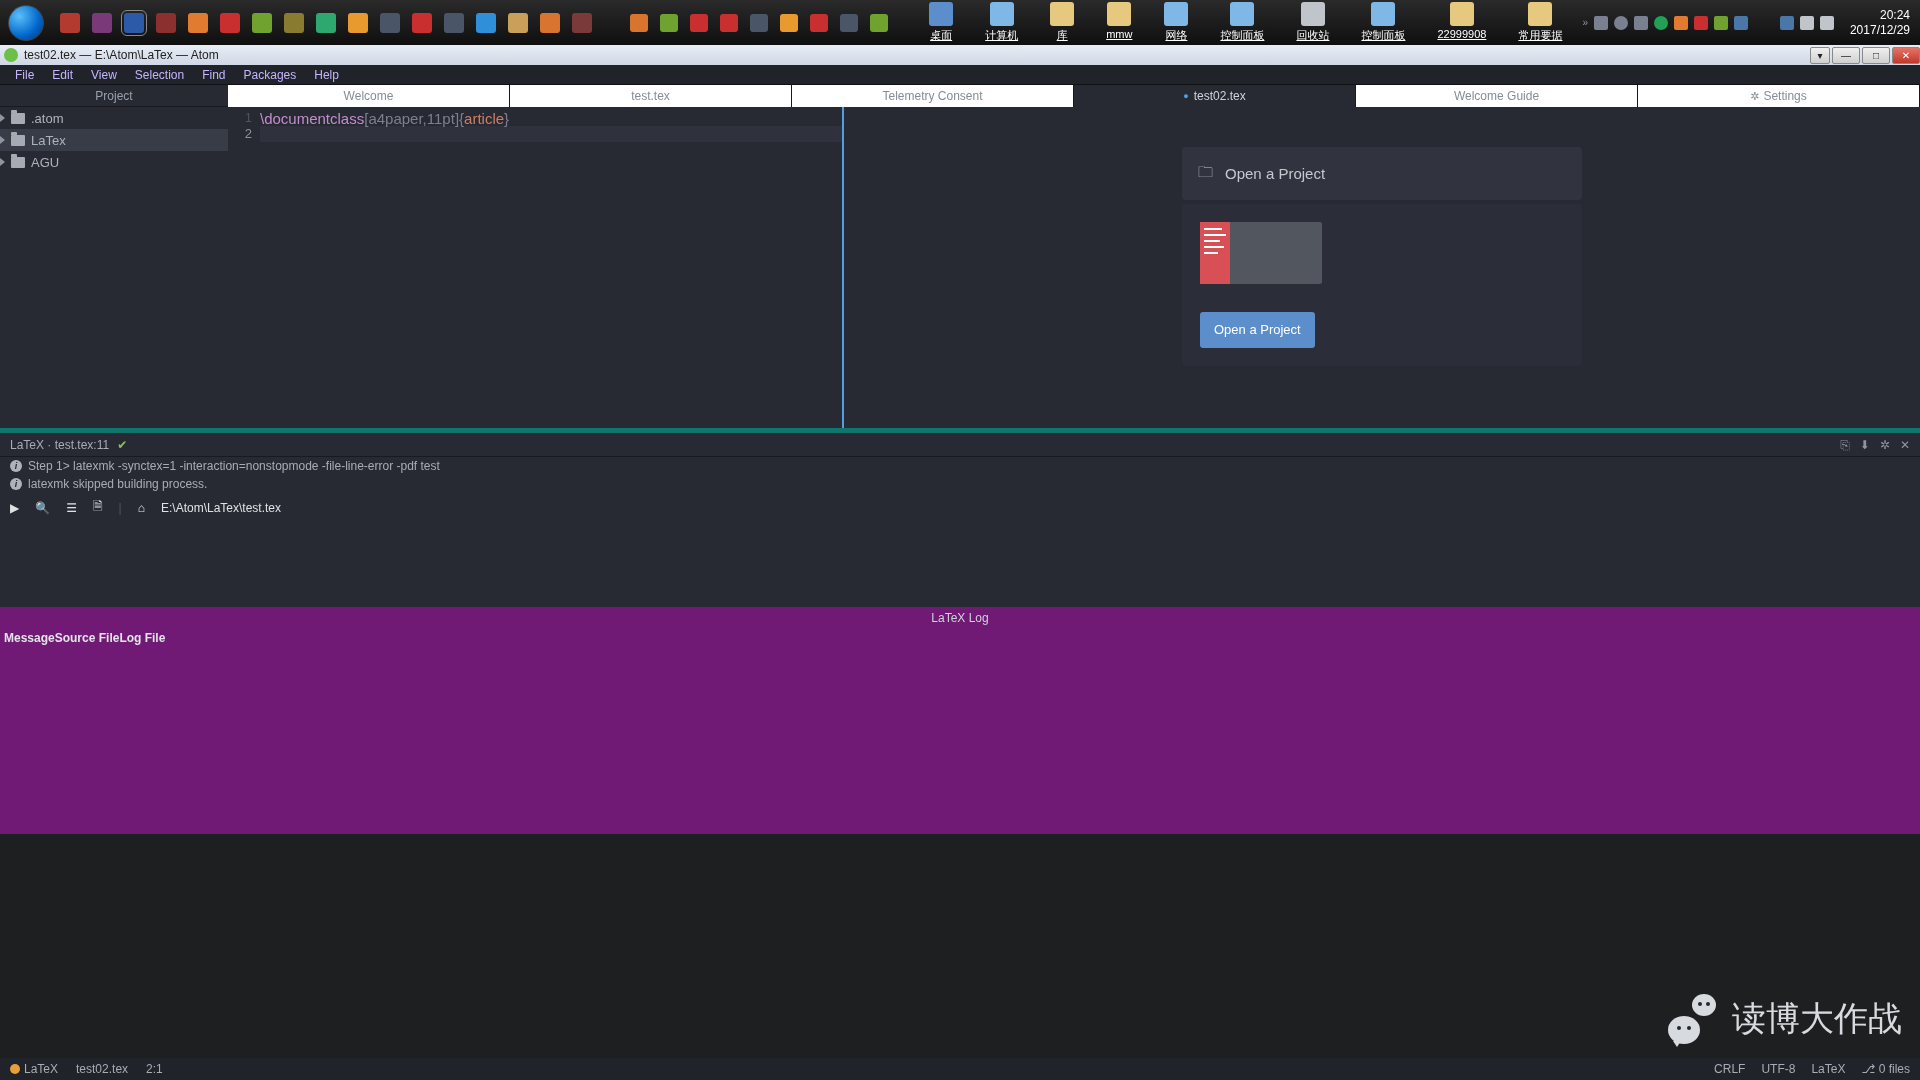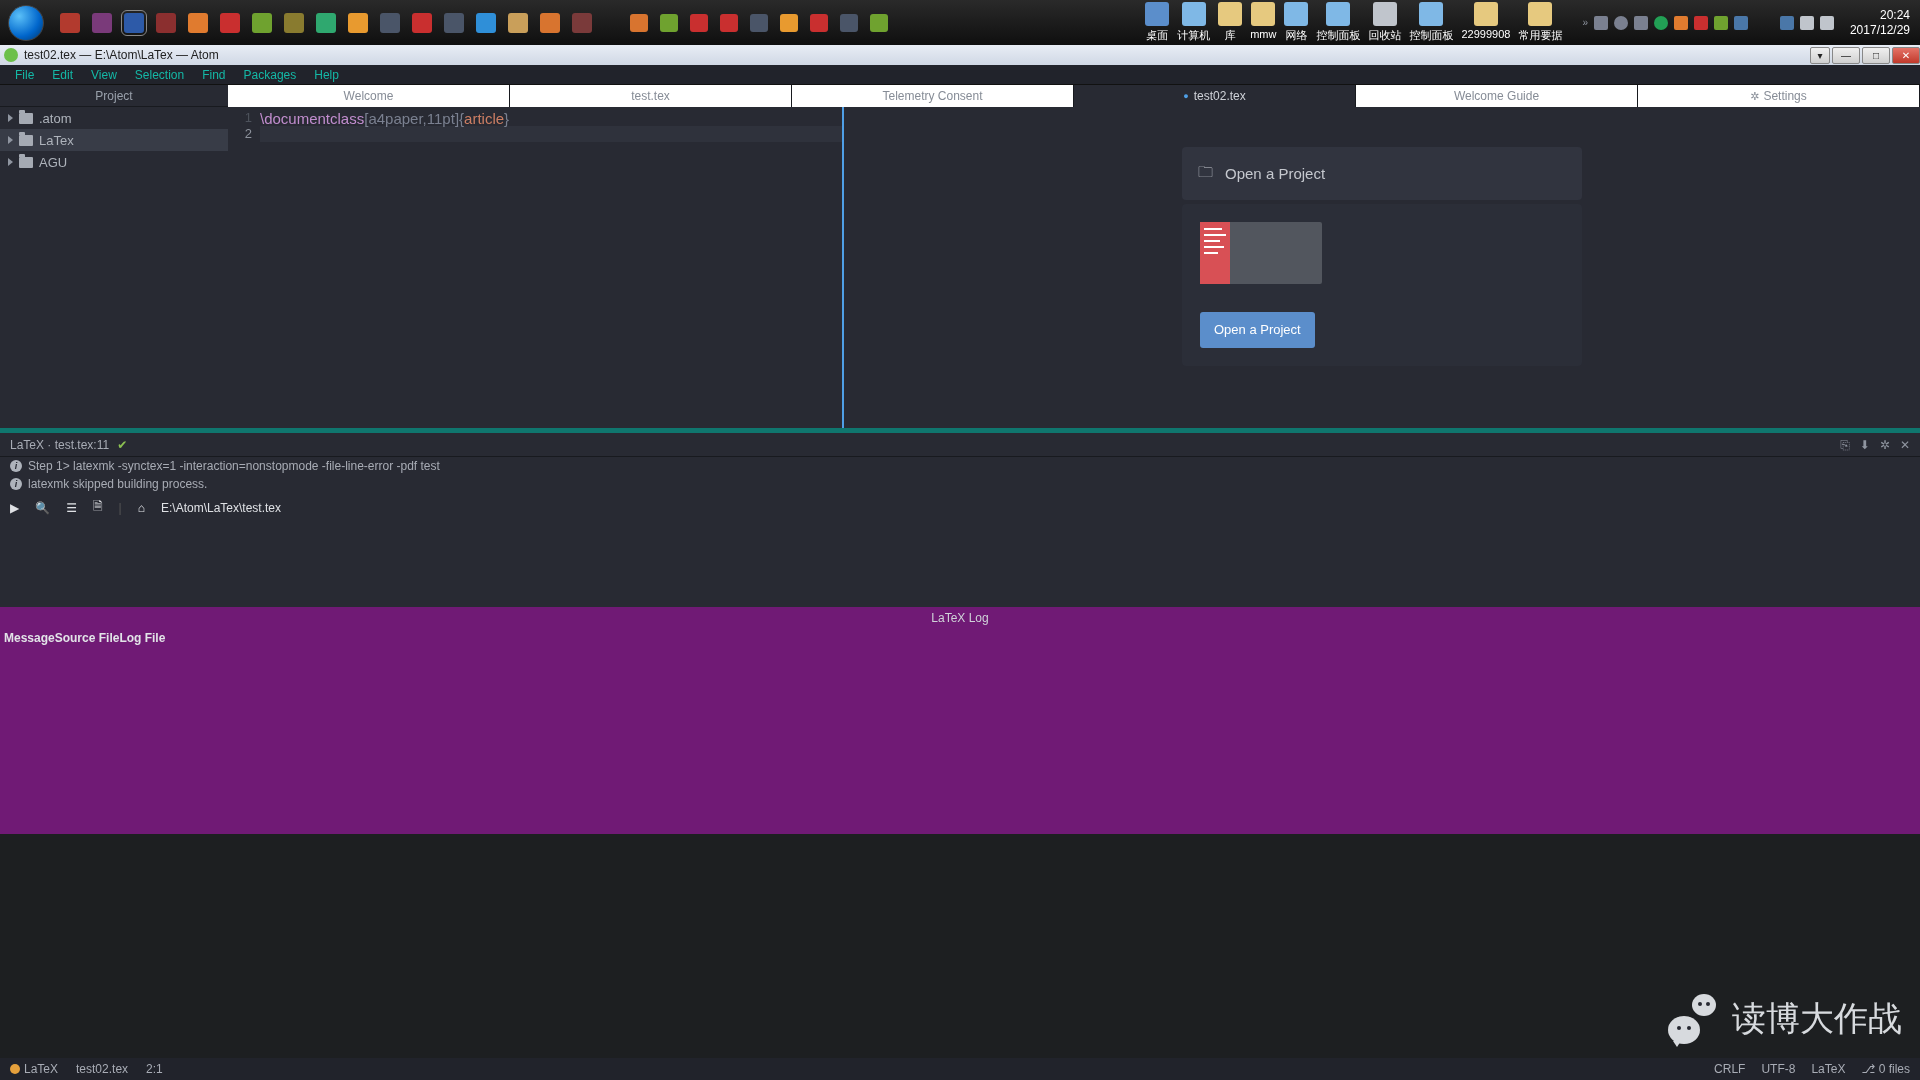--- a/index.html
+++ b/index.html
@@ -4,44 +4,44 @@
 <style>
 * { margin: 0; padding: 0; box-sizing: border-box; font-family: "Segoe UI", Arial, sans-serif; }
 body { width: 1920px; height: 1080px; background: #1d1f21; overflow: hidden; position: relative; }
 
 
 .taskbar { height: 45px; background: linear-gradient(to bottom, #2a2a2a, #0f0f0f); display: flex; align-items: center; color: #fff; font-size: 12px; position: relative; }
 .start-orb { width: 36px; height: 36px; margin: 0 8px; border-radius: 50%; background: radial-gradient(circle at 30% 30%, #5bc0f8, #0066cc 60%, #003366); border: 1px solid #444; }
 .tb-icons { display: flex; gap: 12px; align-items: center; margin-left: 8px; }
 .tb-icon { width: 20px; height: 20px; border-radius: 3px; }
 .tb-icon.active { outline: 1px solid #888; outline-offset: 2px; }
-.desktop-icons { display: flex; gap: 8px; margin-left: auto; }
+.desktop-icons { display: flex; gap: 32px; margin-left: auto; text-decoration: underline; }
 .desk-item { display: flex; flex-direction: column; align-items: center; font-size: 11px; color: #fff; }
 .desk-item .di-icon { width: 24px; height: 24px; margin-bottom: 2px; border-radius: 3px; }
 .tray { display: flex; align-items: center; gap: 6px; margin-left: 20px; margin-right: 10px; color: #fff; }
 .tray .clock { text-align: right; font-size: 12px; line-height: 1.2; margin-left: 10px; }
 .tray-icon { width: 14px; height: 14px; border-radius: 2px; }
 
 
 .titlebar { height: 20px; background: linear-gradient(to bottom, #e8edf5, #d0d8e5); display: flex; align-items: center; font-size: 12px; color: #222; padding-left: 4px; }
 .titlebar .atom-icon { width: 14px; height: 14px; border-radius: 50%; background: #6cc04a; margin-right: 6px; }
 .win-controls { margin-left: auto; display: flex; }
 .win-btn { width: 28px; height: 17px; display: flex; align-items: center; justify-content: center; font-size: 10px; border: 1px solid #888; margin-left: 2px; background: linear-gradient(to bottom,#f0f0f0,#d0d0d0); border-radius: 2px;}
 .win-btn.close { background: linear-gradient(to bottom,#e57368,#c0392b); color: #fff; }
 .win-btn.aux { width: 20px; }
 
 
-.menubar { height: 20px; background: #21232b; display: flex; align-items: center; padding-left: 6px; font-size: 12px; color: #14b8a6; border-bottom: 1px solid #111; }
+.menubar { height: 20px; background: #21232b; display: flex; align-items: center; padding-left: 6px; font-size: 12px; color: #c4b5fd; border-bottom: 1px solid #111; }
 .menubar .mi { padding: 0 9px; cursor: default; }
 
 
 .workspace { display: flex; height: 343px; }
 .project-tree { width: 228px; background: #282a33; color: #aeb3bb; font-size: 13px; }
 .pt-header { height: 22px; display: flex; align-items: center; justify-content: center; background: #282a33; border-bottom: 1px solid #181a1f; color: #99a0ab; font-size: 12px; }
-.pt-item { display: flex; align-items: center; height: 22px; padding-left: 8px; gap: 6px; }
+.pt-item { display: flex; align-items: center; height: 22px; gap: 6px; }
 .pt-item.selected { background: #383c47; }
 .chevron { width: 0; height: 0; border-top: 4px solid transparent; border-bottom: 4px solid transparent; border-left: 5px solid #8f95a0; }
 .folder-icon { width: 14px; height: 11px; background: #a5aab3; border-radius: 1px; position: relative; }
 .folder-icon::before { content: ""; position: absolute; top: -3px; left: 0; width: 6px; height: 3px; background: #a5aab3; border-radius: 1px 1px 0 0; }
 
 
 .tabs-row { height: 22px; background: #ffffff; display: flex; }
 .tab { flex: 1; display: flex; align-items: center; justify-content: center; font-size: 12px; color: #868c96; border-right: 1px solid #181a1f; position: relative; }
 .tab.active { background: #282a33; color: #cfd2d8; }
 .tab.mod::before { content: "●"; color: #4f9fe6; font-size: 9px; margin-right: 5px; }

